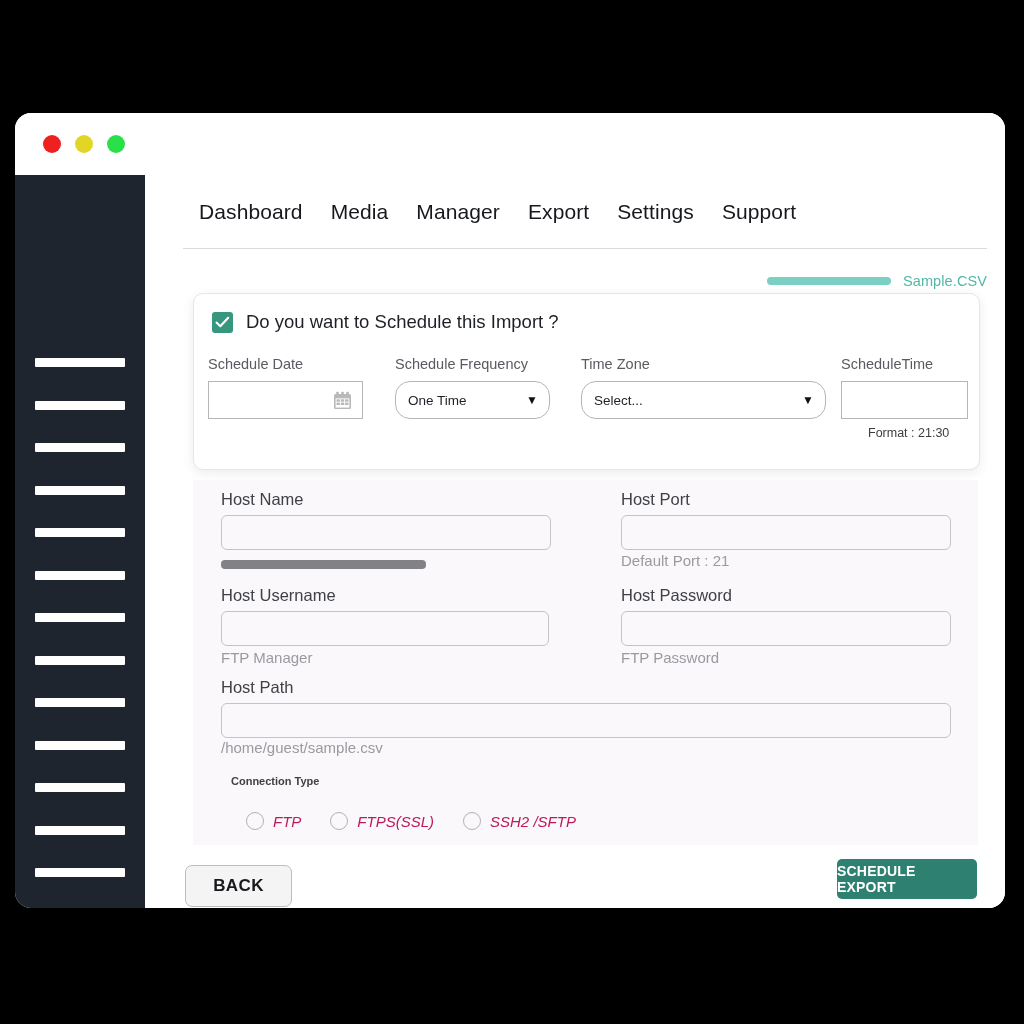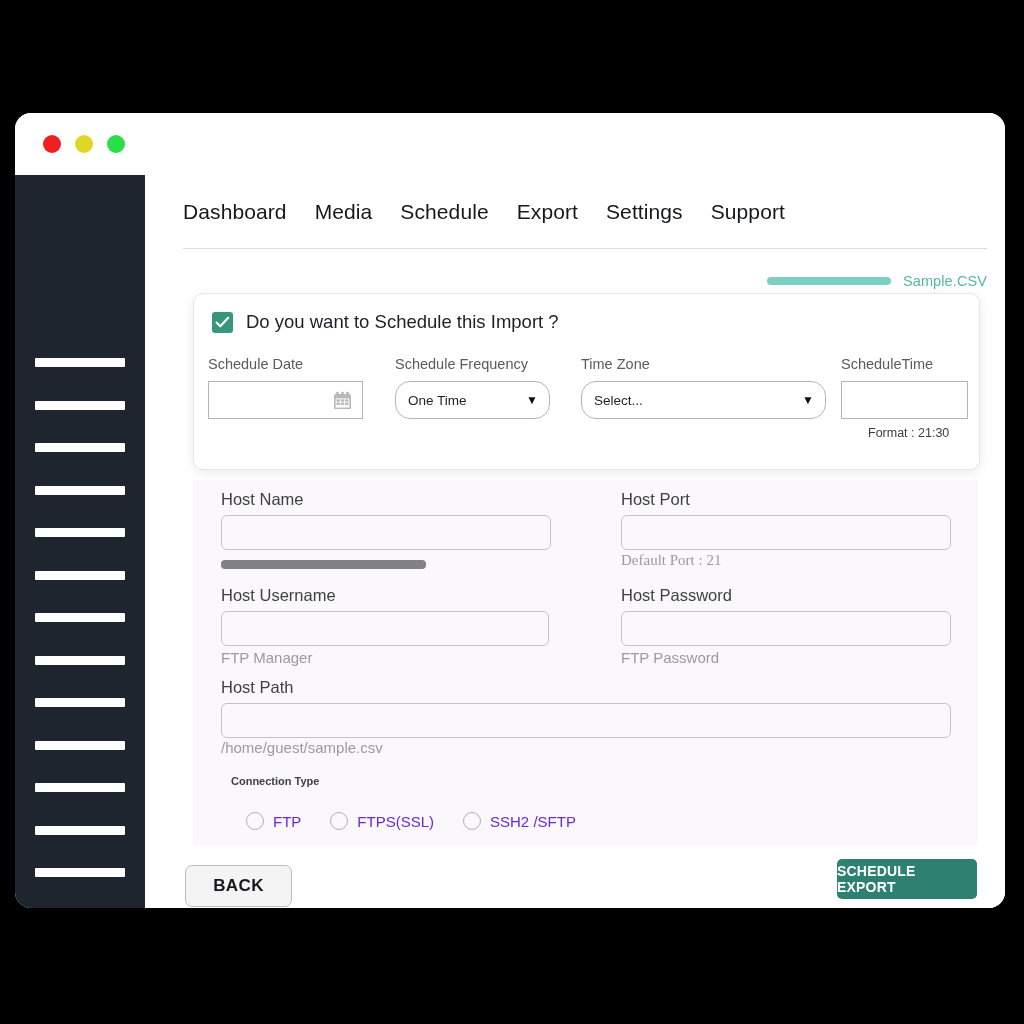--- a/index.html
+++ b/index.html
@@ -61,20 +61,21 @@
     position: absolute; left: 38px; top: 0;
     display: flex; align-items: flex-start;
   }
   .tab {
     font-size: 21px;
     color: #16181c;
     letter-spacing: .1px;
     padding: 0 0 14px 0;
     white-space: nowrap;
     cursor: pointer;
+    margin-left: 16px;
   }
   .tab + .tab { margin-left: 28px; }
   .tab.active { position: relative; }
   .tab.active::after {
     content: "";
     position: absolute;
     left: -2px; right: -2px; bottom: 0;
     height: 4px;
     background: #2e8c7a;
     border-radius: 2px;
@@ -202,21 +203,21 @@
     margin-right: 29px;
     cursor: pointer;
   }
   .radio-circle {
     width: 16px; height: 16px;
     border: 1.6px solid #b3b0b6;
     border-radius: 50%;
     background: transparent;
     flex: none;
   }
-  .radio-label { font-size: 15px; color: #6d28d9; white-space: nowrap; }
+  .radio-label { font-size: 15px; color: #be185d; white-space: nowrap; font-style: italic; }
 
   
   .btn-back {
     position: absolute; left: 40px; top: 690px;
     width: 105px; height: 40px;
     background: #f4f4f4;
     border: 1px solid #bdbdbd;
     border-radius: 7px;
     display: flex; align-items: center; justify-content: center;
     font-size: 17px; font-weight: bold; color: #16181c;
@@ -262,21 +263,21 @@
         <div class="side-bar-item" style="top: 650.5px;"></div>
         <div class="side-bar-item" style="top: 693px;"></div>
       </div>
 
     <div class="content">
 
       <div class="navbar">
         <div class="tabs" id="tabs">
             <div class="tab">Dashboard</div>
             <div class="tab">Media</div>
-            <div class="tab">Schedule</div>
+            <div class="tab">Manager</div>
             <div class="tab">Export</div>
             <div class="tab">Settings</div>
             <div class="tab">Support</div>
           </div>
         <div class="nav-rule"></div>
       </div>
 
       <div class="progress-row">
         <div class="progress-bar"></div>
         <div class="filename">Sample.CSV</div>
@@ -342,21 +343,21 @@
       </div>
 
       <div class="host-panel">
 
         <div class="h-label" style="left:28px; top:10px;">Host Name</div>
         <div class="h-inp" style="left:28px; top:35px; width:330px;"></div>
         <div class="redaction" style="left:28px; top:80px; width:205px; height:9px;"></div>
 
         <div class="h-label" style="left:428px; top:10px;">Host Port</div>
         <div class="h-inp" style="left:428px; top:35px; width:330px;"></div>
-        <div class="h-hint" style="left:428px; top:72px;font-family:Liberation Serif, serif;">Default Port : 21</div>
+        <div class="h-hint" style="left:428px; top:72px;">Default Port : 21</div>
 
         <div class="h-label" style="left:28px; top:106px;">Host Username</div>
         <div class="h-inp" style="left:28px; top:131px; width:328px;"></div>
         <div class="h-hint" style="left:28px; top:169px;">FTP Manager</div>
 
         <div class="h-label" style="left:428px; top:106px;">Host Password</div>
         <div class="h-inp" style="left:428px; top:131px; width:330px;"></div>
         <div class="h-hint" style="left:428px; top:169px;">FTP Password</div>
 
         <div class="h-label" style="left:28px; top:198px;">Host Path</div>

